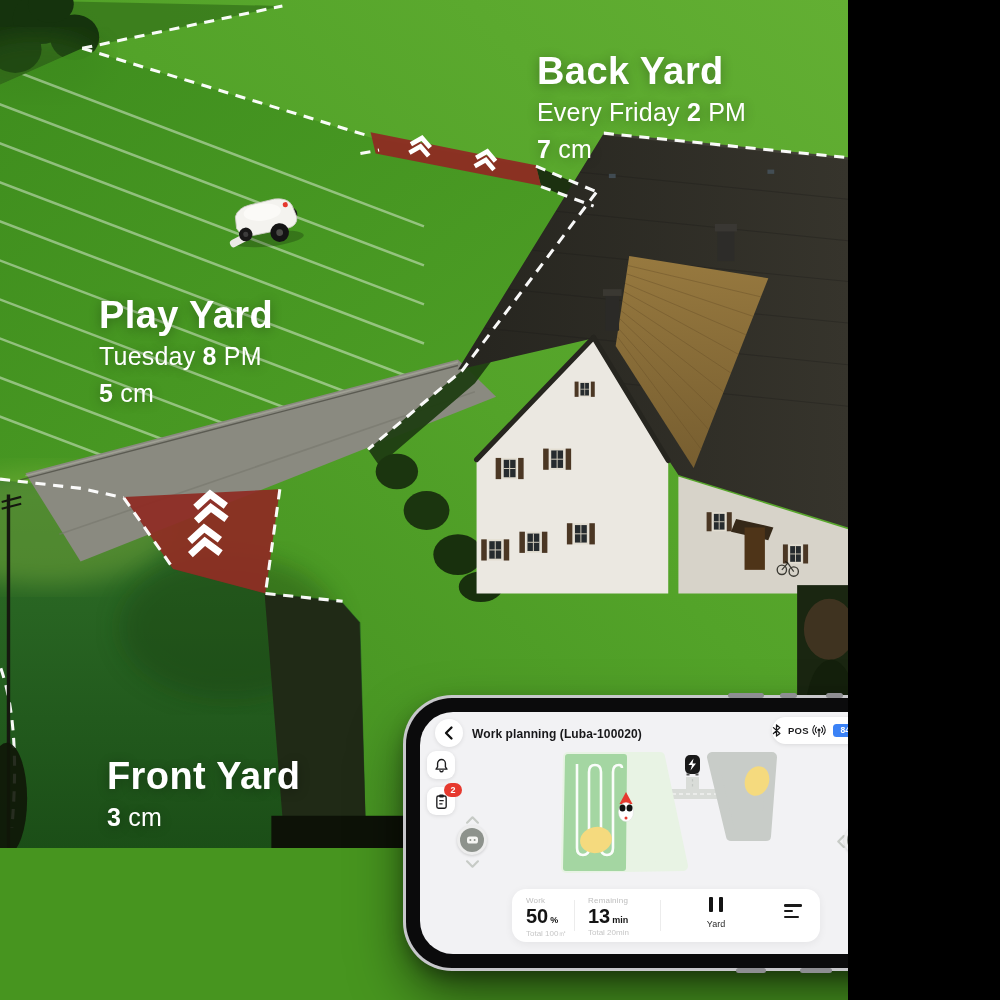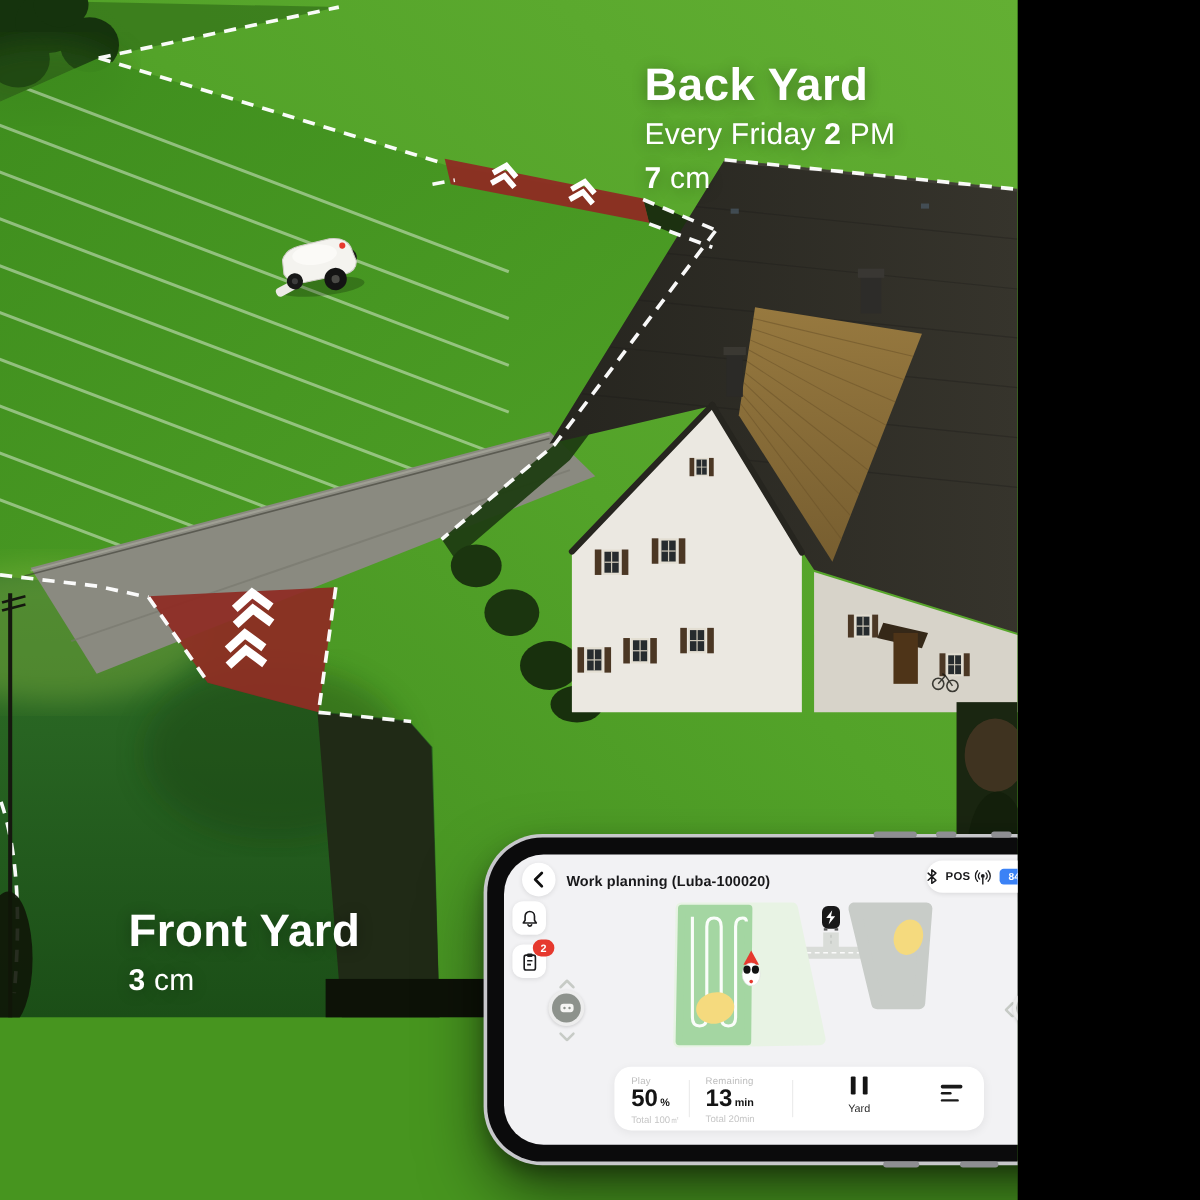--- a/index.html
+++ b/index.html
@@ -281,20 +281,25 @@
         <circle cx="16" cy="18" r="4" fill="#4a4a46"></circle>
       <circle cx="26" cy="-14" r="3" style="fill:var(--accent-red,#cf3428)"></circle>
     </g>
   </svg>
 
   <div class="zone zone-back">
     <h2>Back Yard</h2>
     <div class="line"><span>Every Friday</span> <b>2</b> <span>PM</span></div>
     <div class="line"><b>7</b> <span>cm</span></div>
   </div>
+  <div class="zone zone-play">
+    <h2>Play Yard</h2>
+    <div class="line"><span>Tuesday</span> <b>8</b> <span>PM</span></div>
+    <div class="line"><b>5</b> <span>cm</span></div>
+  </div>
   <div class="zone zone-front">
     <h2>Front Yard</h2>
     <div class="line"><b>3</b> <span>cm</span></div>
   </div>
 
   <div class="phone">
     <div class="phone-frame">
       <div class="fbtn t1"></div>
       <div class="fbtn t2"></div>
       <div class="fbtn t3"></div>
@@ -427,21 +432,21 @@
               <ellipse cx="70" cy="64" rx="7.5" ry="9.5" fill="#fff" stroke="#ddd" stroke-width=".5"></ellipse>
               <ellipse cx="66.5" cy="60" rx="3" ry="3.5" fill="#111"></ellipse>
               <ellipse cx="73.5" cy="60" rx="3" ry="3.5" fill="#111"></ellipse>
               <circle cx="70" cy="70" r="1.5" style="fill:var(--accent-red,#e0392e)"></circle>
             </g>
           </svg>
         </div>
 
         <div class="stats-card">
           <div class="stat-col" style="left:14px;">
-            <div class="lab">Play</div>
+            <div class="lab">Work</div>
             <div class="val">
                 <span class="num">50</span>
                 <span class="unit">%</span>
               </div>
             <div class="tot">Total 100㎡</div>
           </div>
           <div class="vdiv" style="left:62px;"></div>
           <div class="stat-col" style="left:76px;">
             <div class="lab">Remaining</div>
             <div class="val">

